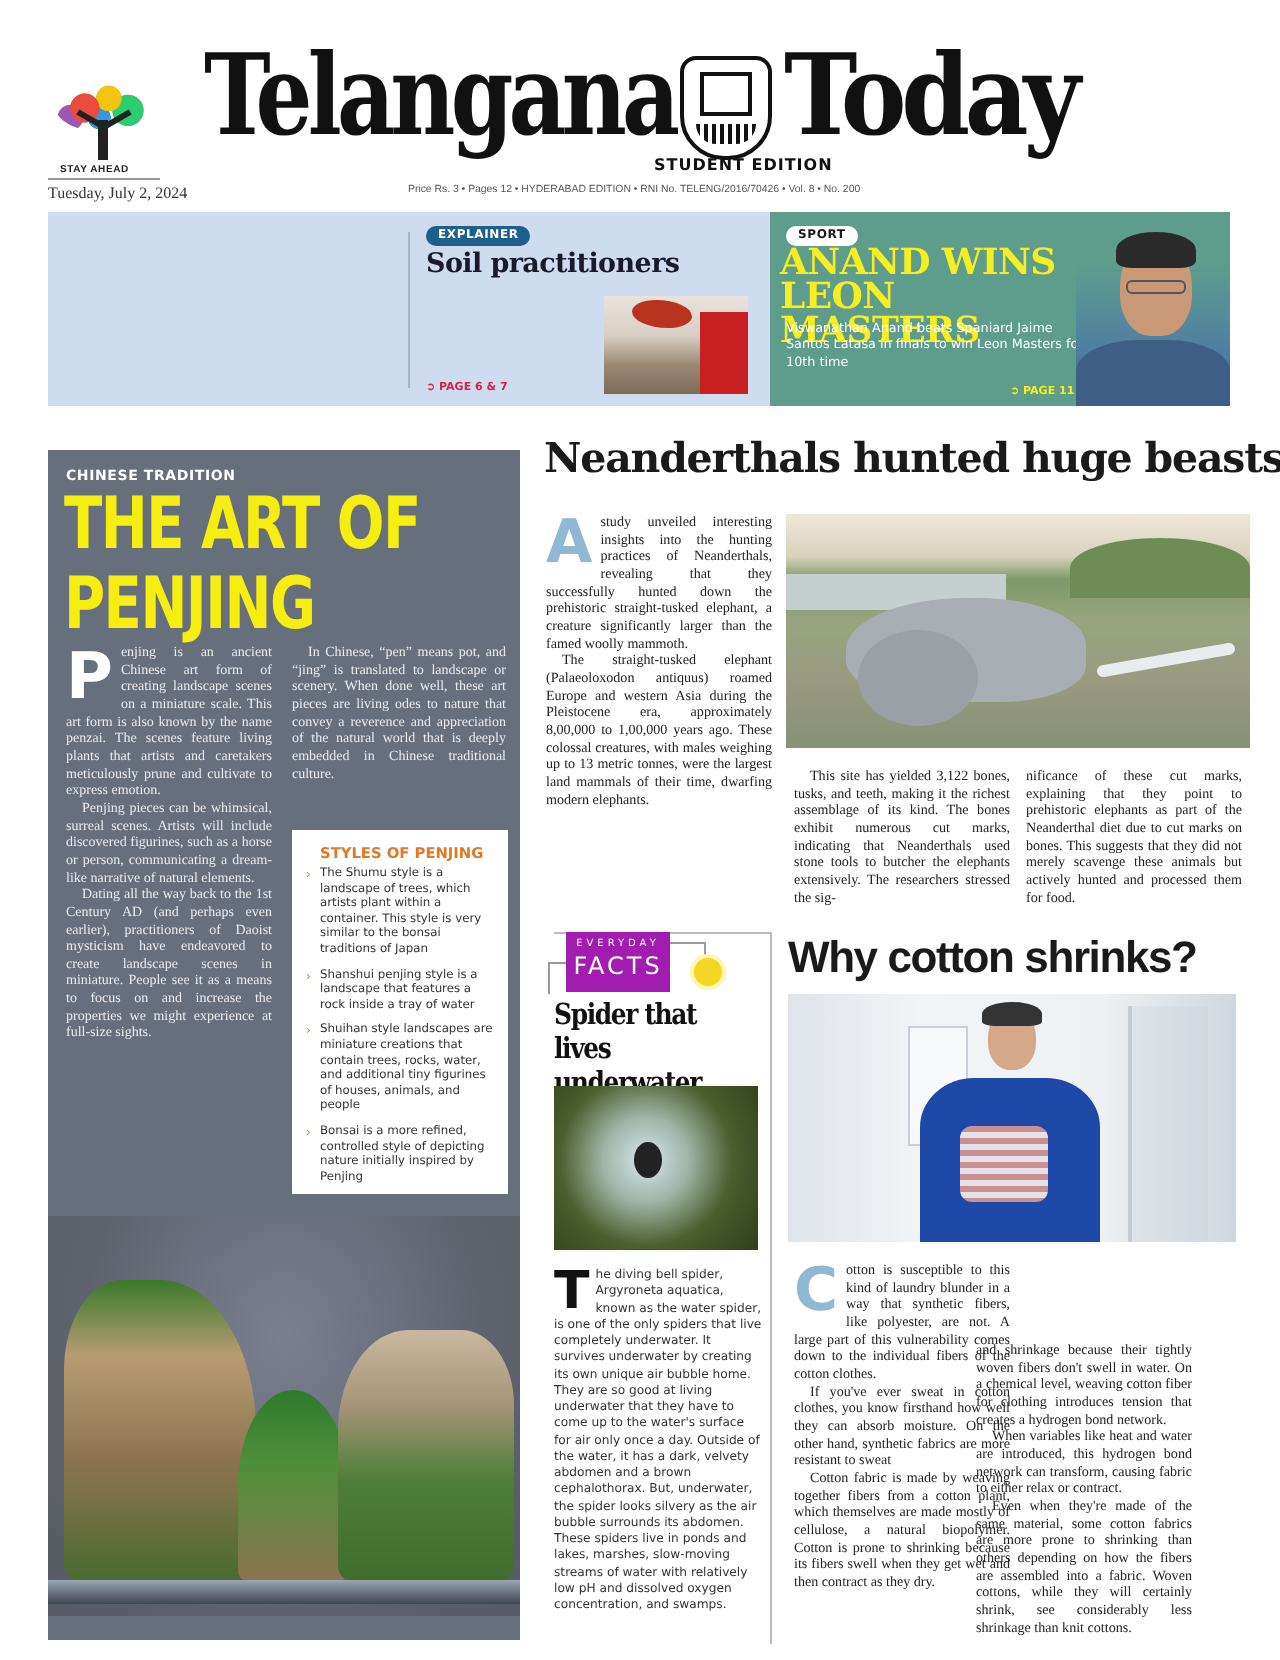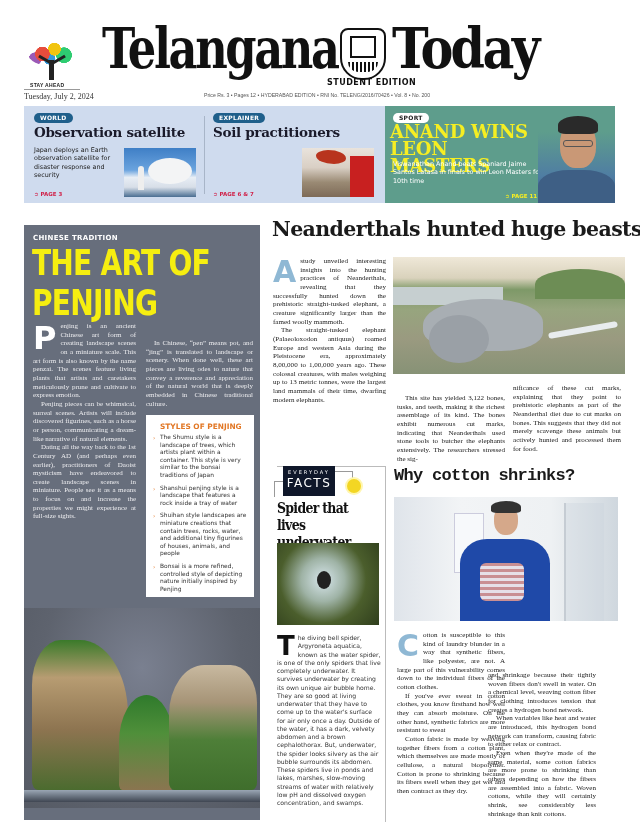--- a/index.html
+++ b/index.html
@@ -82,34 +82,34 @@
   .nea-img { position: absolute; left: 393px; top: 257px; width: 232px; height: 117px;
     background: linear-gradient(180deg,#efe8d8 0%,#d9d2bc 18%,#7e9968 28%,#97a57e 45%,#9a9a80 70%,#879276 100%); overflow: hidden; }
   .nea-img .water { position: absolute; left: 0; top: 30px; width: 110px; height: 18px; background: #c6cfd0; }
   .nea-img .elephant { position: absolute; left: 30px; top: 42px; width: 120px; height: 52px; border-radius: 50% 45% 35% 40%; background: #a8aeb3; }
   .nea-img .elephant2 { position: absolute; left: 36px; top: 58px; width: 60px; height: 48px; border-radius: 50%; background: #9aa0a6; }
   .nea-img .tusk { position: absolute; left: 155px; top: 70px; width: 70px; height: 6px; border-radius: 3px; background: #e8ecee; transform: rotate(-10deg); }
   .nea-img .trees { position: absolute; right: 0; top: 12px; width: 90px; height: 30px; border-radius: 50% 50% 0 0; background: #6d8d55; }
 
   
   .facts-box { position: absolute; left: 277px; top: 466px; width: 109px; height: 356px; border-top: 1px solid #bbb; border-right: 1px solid #bbb; }
-  .facts-badge { position: absolute; left: 6px; top: -1px; width: 52px; height: 30px; background: #0f172a; color: #fff; text-align: center; }
+  .facts-badge { position: absolute; left: 6px; top: -1px; width: 52px; height: 30px; background: #a21caf; color: #fff; text-align: center; }
   .facts-badge .small { display: block; font-family: "DejaVu Sans", sans-serif; font-size: 5px; letter-spacing: 2px; padding-top: 3px; }
   .facts-badge .big { display: block; font-family: "DejaVu Sans", sans-serif; font-size: 12px; letter-spacing: 1.5px; line-height: 16px; }
   .facts-line { position: absolute; left: -3px; top: 14px; width: 10px; height: 16px; border-left: 1px solid #999; border-top: 1px solid #999; }
   .facts-line2 { position: absolute; left: 58px; top: 4px; width: 18px; height: 10px; border-top: 1px solid #999; border-right: 1px solid #999; }
   .bulb { position: absolute; left: 70px; top: 12px; width: 14px; height: 14px; border-radius: 50%; background: #f3d623; box-shadow: 0 0 0 2px #fff6b0; }
   .facts-title { position: absolute; left: 0; top: 32px; width: 108px; font-family: "DejaVu Serif", serif; font-weight: bold; font-size: 14.5px; line-height: 17px; color: #111; letter-spacing: -0.8px; transform: scaleX(0.86); transform-origin: left; }
   .spider-img { position: absolute; left: 0; top: 76px; width: 102px; height: 82px; background: radial-gradient(circle at 45% 45%, #d7e6ec 0%, #9fb3a6 30%, #4b5e2c 60%, #2f3e1c 100%); }
   .spider-img::after { content: ""; position: absolute; left: 40px; top: 28px; width: 14px; height: 18px; border-radius: 50%; background: #222; }
   .facts-text { position: absolute; left: 0; top: 167px; width: 104px; font-family: "DejaVu Sans", sans-serif; font-size: 6.1px; line-height: 8.25px; color: #333; }
   .dropcap-black { float: left; font-family: "DejaVu Sans", sans-serif; font-weight: bold; font-size: 26px; line-height: 24px; margin: 0 3px 0 0; color: #111; }
 
   
-  .cot-title { position: absolute; left: 394px; top: 466px; font-family: Liberation Mono, monospace; font-size: 17px; color: #1a1a1a; white-space: nowrap; letter-spacing: -0.7px; }
+  .cot-title { position: absolute; left: 394px; top: 466px; font-family: Liberation Sans, sans-serif; font-size: 22px; color: #1a1a1a; white-space: nowrap; letter-spacing: -0.7px; }
   .cot-img { position: absolute; left: 394px; top: 497px; width: 224px; height: 124px; background: linear-gradient(90deg,#dfe4ea 0%,#f2f4f6 30%,#eef1f3 70%,#cfd7de 100%); overflow: hidden; }
   .cot-img .window { position: absolute; left: 60px; top: 16px; width: 30px; height: 60px; background: #f7f9fb; border: 1px solid #ccd; }
   .cot-img .head { position: absolute; left: 100px; top: 8px; width: 24px; height: 30px; border-radius: 45%; background: #d5a88a; }
   .cot-img .hair { position: absolute; left: 97px; top: 4px; width: 30px; height: 12px; border-radius: 50% 50% 20% 20%; background: #333; }
   .cot-img .shirt { position: absolute; left: 66px; top: 42px; width: 90px; height: 82px; border-radius: 30% 30% 0 0; background: #1f49a8; }
   .cot-img .small-shirt { position: absolute; left: 86px; top: 66px; width: 44px; height: 38px; background: repeating-linear-gradient(180deg,#c98f93 0 3px,#e6e0e8 3px 6px); border-radius: 6px; }
   .cot-img .shower { position: absolute; right: 14px; top: 6px; width: 40px; height: 118px; border-left: 2px solid #c5ccd3; background: rgba(200,210,220,.3); }
 </style>
 </head>
 <body>
@@ -129,27 +129,20 @@
   <div class="crest">
     <div class="inner"></div>
     <div class="base"></div>
   </div>
   <div class="title-right">Today</div>
   <div class="edition">STUDENT EDITION</div>
   <div class="meta">Price Rs. 3  •  Pages 12  •  HYDERABAD EDITION  •  RNI No. TELENG/2016/70426  •  Vol. 8  •  No. 200</div>
 </header>
 
 <section class="teasers">
-  <div class="teaser t1">
-    <span class="tag" style="left:10px">WORLD</span>
-    <div class="teaser-title" style="left:10px">Observation satellite</div>
-    <div class="teaser-desc" style="left:10px">Japan deploys an Earth observation satellite for disaster response and security</div>
-    <div class="teaser-img img-rocket" style="left:100px"></div>
-    <div class="teaser-page" style="left:10px">➲ PAGE 3</div>
-  </div>
   <div class="teaser-divider"></div>
   <div class="teaser t2">
     <span class="tag" style="left:9px">EXPLAINER</span>
     <div class="teaser-title" style="left:9px">Soil practitioners</div>
     <div class="teaser-img img-soil" style="left:98px"></div>
     <div class="teaser-page" style="left:9px">➲ PAGE 6 &amp; 7</div>
   </div>
 </section>
 
 <section class="sport">
@@ -168,21 +161,21 @@
 <article class="penjing">
   <div class="kicker">CHINESE TRADITION</div>
   <h1 class="pj-title">THE ART OF PENJING</h1>
 
   <div class="pj-col" style="left:9px;top:97px;width:103px;">
     <p class="first"><span class="dropcap">P</span><span>enjing is an ancient Chinese art form of creating landscape scenes on a miniature scale. This art form is also known by the name penzai. The scenes feature living plants that artists and caretakers meticulously prune and cultivate to express emotion.</span></p>
     <p>Penjing pieces can be whimsical, surreal scenes. Artists will include discovered figurines, such as a horse or person, communicating a dream-like narrative of natural elements.</p>
     <p>Dating all the way back to the 1st Century AD (and perhaps even earlier), practitioners of Daoist mysticism have endeavored to create landscape scenes in miniature. People see it as a means to focus on and increase the properties we might experience at full-size sights.</p>
   </div>
 
-  <div class="pj-col" style="left:122px;top:114px;width:107px;">
+  <div class="pj-col" style="left:122px;top:97px;width:107px;">
     <p>In Chinese, “pen” means pot, and “jing” is translated to landscape or scenery. When done well, these art pieces are living odes to nature that convey a reverence and appreciation of the natural world that is deeply embedded in Chinese traditional culture.</p>
   </div>
 
   <aside class="styles-box">
     <div class="styles-title">STYLES OF PENJING</div>
     <div class="styles-item"><span class="bullet">›</span><span>The Shumu style is a landscape of trees, which artists plant within a container. This style is very similar to the bonsai traditions of Japan</span></div>
     <div class="styles-item"><span class="bullet">›</span><span>Shanshui penjing style is a landscape that features a rock inside a tray of water</span></div>
     <div class="styles-item"><span class="bullet">›</span><span>Shuihan style landscapes are miniature creations that contain trees, rocks, water, and additional tiny figurines of houses, animals, and people</span></div>
     <div class="styles-item"><span class="bullet">›</span><span>Bonsai is a more refined, controlled style of depicting nature initially inspired by Penjing</span></div>
   </aside>
@@ -203,21 +196,21 @@
 </div>
 
 <div class="nea-img">
   <div class="trees"></div>
   <div class="water"></div>
   <div class="elephant"></div>
   <div class="elephant2"></div>
   <div class="tusk"></div>
 </div>
 
-<div class="body-col" style="left:397px;top:384px;width:108px;margin-top:10px;">
+<div class="body-col" style="left:397px;top:384px;width:108px;">
   <p>This site has yielded 3,122 bones, tusks, and teeth, making it the richest assemblage of its kind. The bones exhibit numerous cut marks, indicating that Neanderthals used stone tools to butcher the elephants extensively. The researchers stressed the sig-</p>
 </div>
 <div class="body-col" style="left:513px;top:384px;width:108px;">
   <p class="cont">nificance of these cut marks, explaining that they point to prehistoric elephants as part of the Neanderthal diet due to cut marks on bones. This suggests that they did not merely scavenge these animals but actively hunted and processed them for food.</p>
 </div>
 
 <aside class="facts-box">
   <div class="facts-line"></div>
   <div class="facts-line2"></div>
   <div class="facts-badge">

